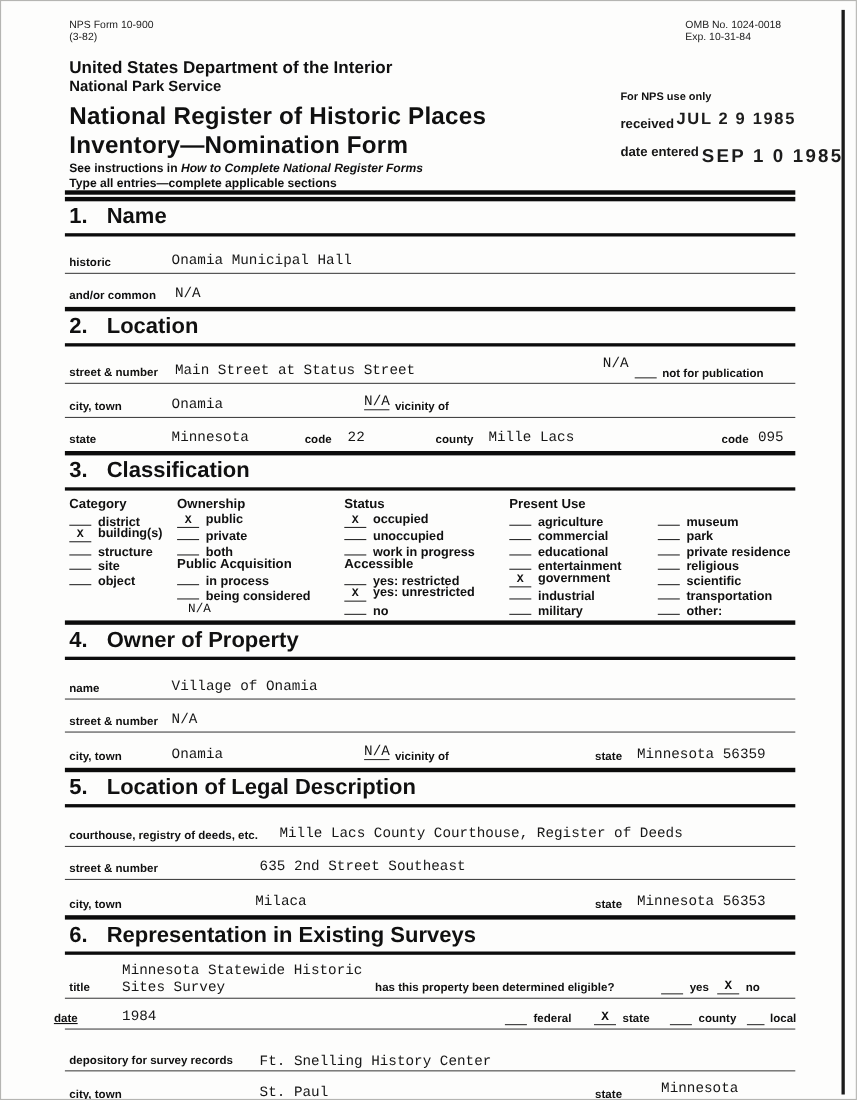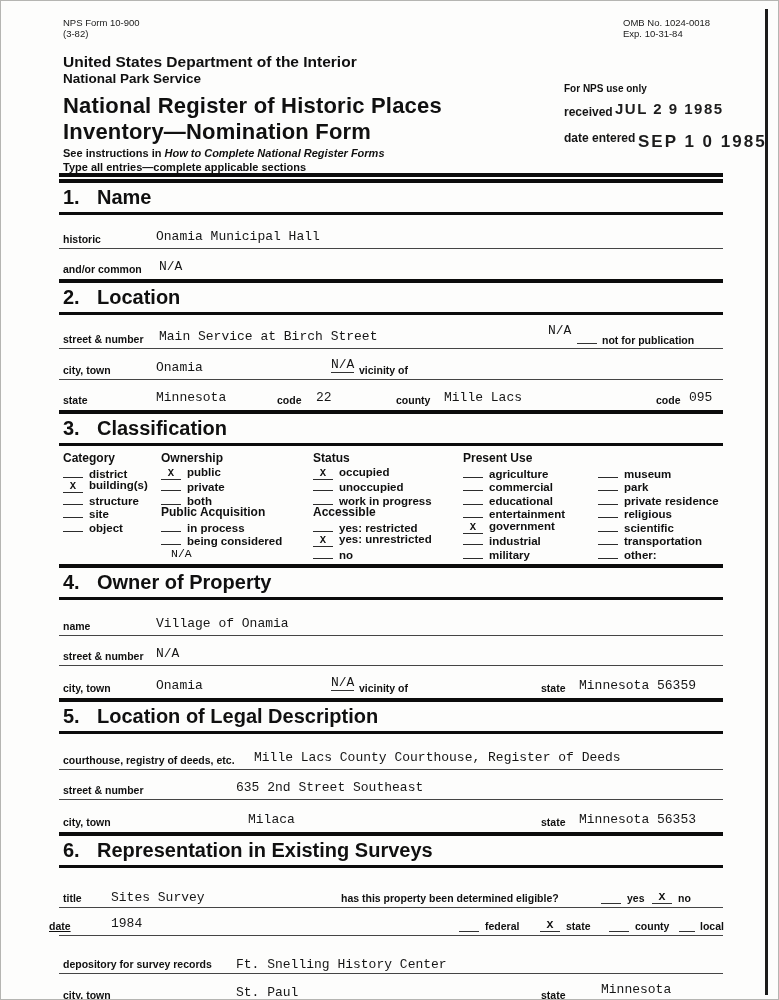--- a/index.html
+++ b/index.html
@@ -91,21 +91,21 @@
     <div class="frow" style="height:30px;">
       <span class="lab" style="left:62px;">and/or common</span>
       <span class="val" style="left:158px;">N/A</span>
     </div>
 
     <div class="shead">
       <span class="snum">2.</span><span class="stitle">Location</span>
     </div>
     <div class="frow" style="height:34px;">
       <span class="lab" style="left:62px;">street &amp; number</span>
-      <span class="val" style="left:158px;">Main Service at Birch Street</span>
+      <span class="val" style="left:158px;">Main Street at Status Street</span>
       <span class="val" style="left:547px;bottom:11px;">N/A</span>
       <span class="blank" style="left:576px;width:20px;bottom:5px;"></span>
       <span class="lab" style="left:601px;bottom:3px;">not for publication</span>
       <span class="line"></span>
     </div>
     <div class="frow" style="height:31px;">
       <span class="lab" style="left:62px;">city, town</span>
       <span class="val" style="left:155px;">Onamia</span>
       <span class="val ul" style="left:330px;bottom:7px;">N/A</span>
       <span class="lab" style="left:358px;">vicinity of</span>
@@ -205,31 +205,32 @@
       <span class="val" style="left:253px;">Mille Lacs County Courthouse, Register of Deeds</span>
       <span class="line"></span>
     </div>
     <div class="frow" style="height:30px;">
       <span class="lab" style="left:62px;">street &amp; number</span>
       <span class="val" style="left:235px;">635 2nd Street Southeast</span>
       <span class="line"></span>
     </div>
     <div class="frow" style="height:32px;">
       <span class="lab" style="left:62px;">city, town</span>
-      <span class="val" style="left:247px;">Milaca</span>
+      <span class="val" style="left:231px;">Milaca</span>
       <span class="lab" style="left:540px;">state</span>
       <span class="val" style="left:578px;">Minnesota 56353</span>
     </div>
 
     <div class="shead">
       <span class="snum">6.</span><span class="stitle">Representation in Existing Surveys</span>
     </div>
     <div class="frow" style="height:40px;">
       <span class="lab" style="left:62px;">title</span>
       <div class="val2" style="left:110px;bottom:3px;">
+        <div>Minnesota Statewide  Historic</div>
         <div>Sites Survey</div>
       </div>
       <span class="lab" style="left:340px;">has this property been determined eligible?</span>
       <span class="xbox" style="left:600px;bottom:4px;"></span>
       <span class="lab" style="left:626px;">yes</span>
       <span class="xbox" style="left:651px;bottom:4px;">X</span>
       <span class="lab" style="left:677px;">no</span>
       <span class="line"></span>
     </div>
     <div class="frow" style="height:28px;">

